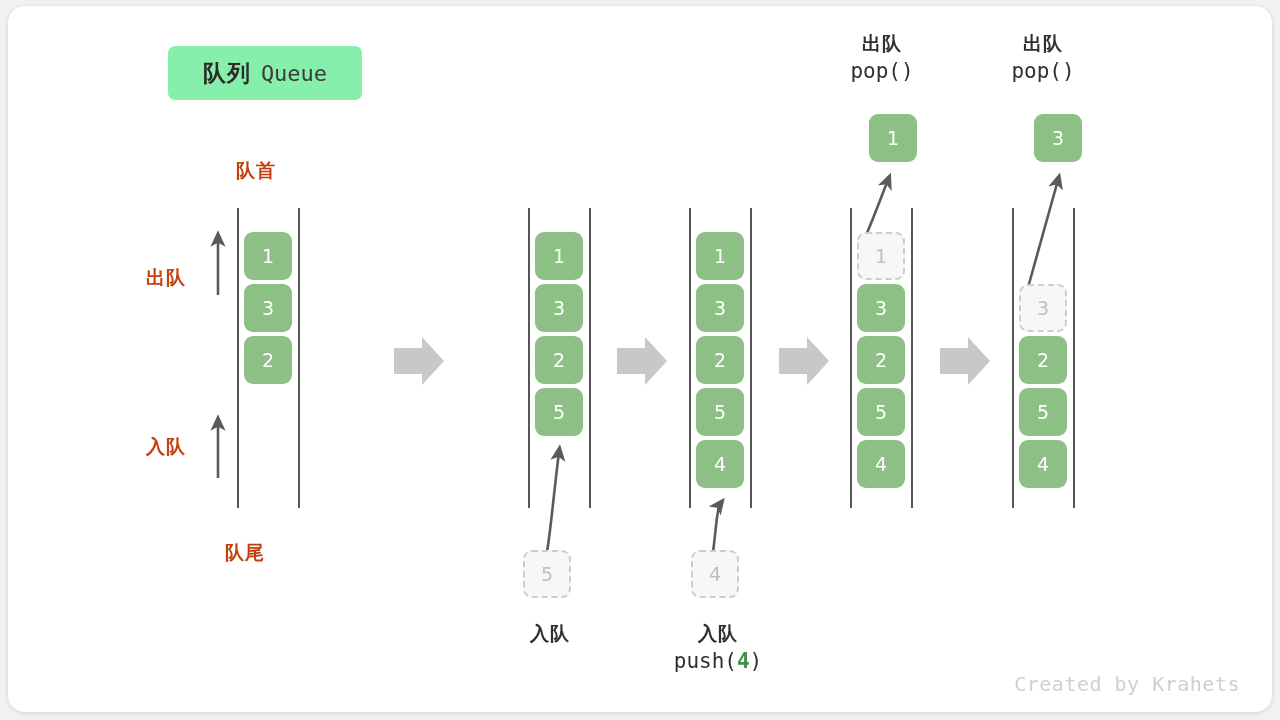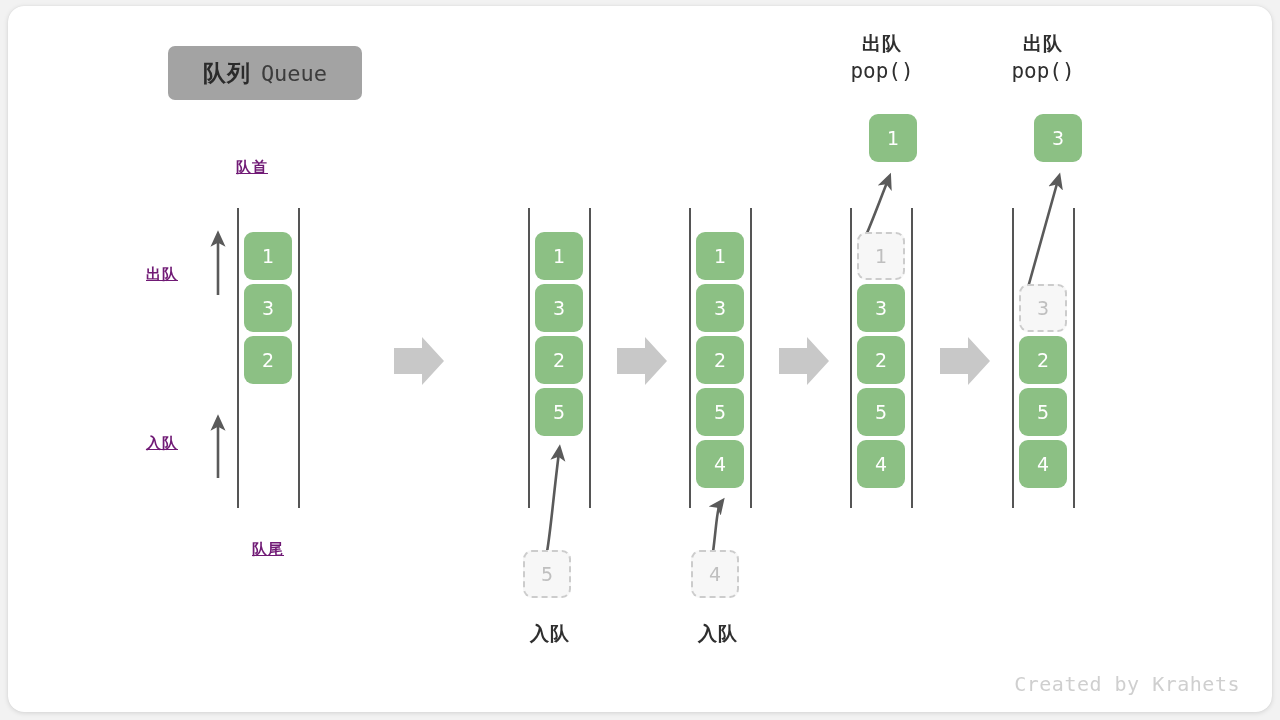--- a/index.html
+++ b/index.html
@@ -36,21 +36,21 @@
     height: 720px;
   }
 
   
   .title-chip {
     position: absolute;
     left: 168px;
     top: 46px;
     width: 194px;
     height: 54px;
-    background: #a3a3a3;
+    background: #86efac;
     border-radius: 7px;
     display: flex;
     align-items: center;
     justify-content: center;
     gap: 10px;
   }
   .title-cn {
     font-size: 23px;
     font-weight: 700;
     color: #2b2b2b;
@@ -59,26 +59,25 @@
   .title-en {
     font-family: "DejaVu Sans Mono", "Liberation Mono", monospace;
     font-size: 22px;
     color: #3c3c3c;
     letter-spacing: 0px;
   }
 
   
   .lbl {
     position: absolute;
-    font-size: 15px;
+    font-size: 19px;
     font-weight: 700;
-    color: #701a75;
+    color: #c2410c;
     white-space: nowrap;
     letter-spacing: 1px;
-    text-decoration: underline;
   }
   .lbl-center {
     position: absolute;
     text-align: center;
     white-space: nowrap;
   }
   .op-cn {
     font-size: 19px;
     font-weight: 700;
     color: #2f2f2f;
@@ -130,21 +129,21 @@
 
 <div id="canvas">
   <div class="card"></div>
 
   <div class="title-chip">
     <span class="title-cn">队列</span>
     <span class="title-en">Queue</span>
   </div>
 
   <div class="lbl" style="left:236px; top:158px;">队首</div>
-  <div class="lbl" style="left:252px; top:540px;">队尾</div>
+  <div class="lbl" style="left:225px; top:540px;">队尾</div>
 
   <div class="lbl" style="left:146px; top:265px;">出队</div>
   <div class="lbl" style="left:146px; top:434px;">入队</div>
 
   <svg class="layer" width="1280" height="720" viewBox="0 0 1280 720">
     <defs>
       <marker id="ah" markerWidth="7" markerHeight="7" refX="3.4" refY="3.5" orient="auto" markerUnits="strokeWidth">
         <path d="M0,0.6 L6.4,3.5 L0,6.4 L1.6,3.5 z" fill="#5a5a5a"></path>
       </marker>
     </defs>
@@ -214,20 +213,21 @@
 
   <div>
     <div class="cell" style="left:696px; top:232px;">1</div>
     <div class="cell" style="left:696px; top:284px;">3</div>
     <div class="cell" style="left:696px; top:336px;">2</div>
     <div class="cell" style="left:696px; top:388px;">5</div>
     <div class="cell" style="left:696px; top:440px;">4</div>
     <div class="cell ghost" style="left:691px; top:550px;">4</div>
     <div class="lbl-center" style="left:628px; top:620px; width:180px;">
       <div class="op-cn">入队</div>
+      <div class="op-code">push(<span class="num">4</span>)</div>
     </div>
   </div>
 
   <div>
     <div class="lbl-center" style="left:802px; top:30px; width:160px;">
       <div class="op-cn">出队</div>
       <div class="op-code">pop()</div>
     </div>
     <div class="cell" style="left:869px; top:114px;">1</div>
     <div class="cell ghost" style="left:857px; top:232px;">1</div>

